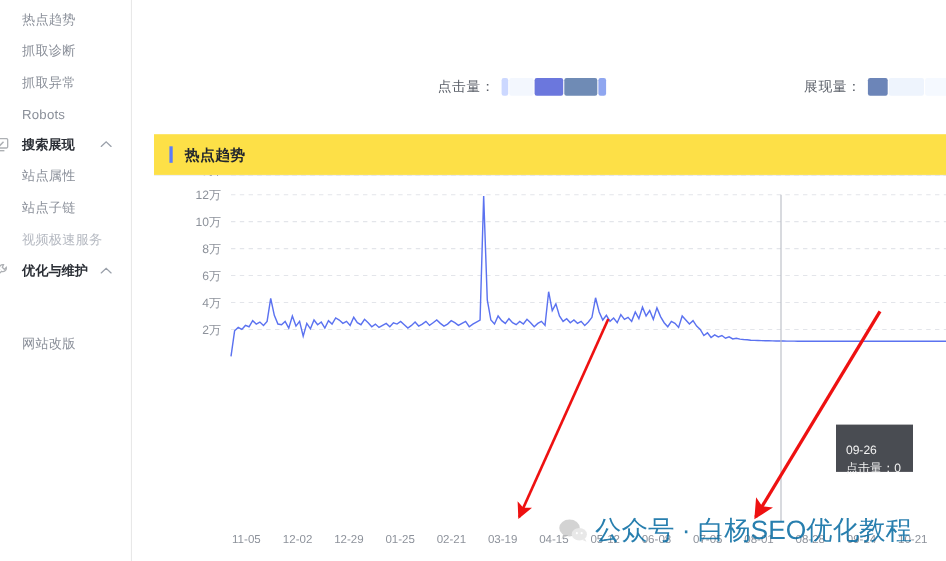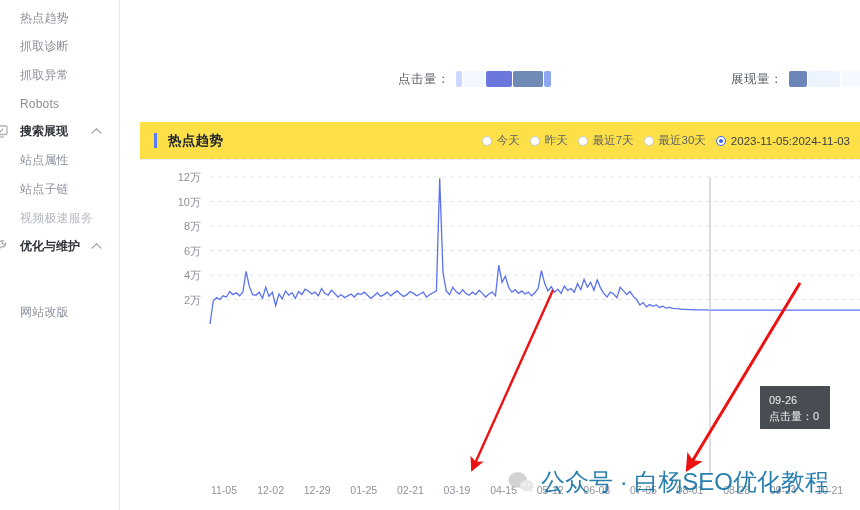--- a/index.html
+++ b/index.html
@@ -91,21 +91,21 @@
   .radio-opt.on .radio-txt{color:#3d3f45;}
 
   
   #plot{position:absolute;left:5px;top:37px;width:720px;height:351px;text-align:center;}
   #plot svg{display:block;}
 
   
   #tooltip{
     position:absolute;left:760px;top:386px;width:70px;height:43px;
     background:#3c3f45;opacity:.93;
-    padding:6px 9px;box-sizing:border-box;
+    padding:16px 9px;box-sizing:border-box;
     font-size:11px;color:#f2f2f2;line-height:16px;
   }
   #tooltip div{white-space:nowrap;}
 
   
   #watermark{
     position:absolute;left:508px;top:466px;
     display:flex;align-items:center;gap:7px;
     font-size:24px;color:#0369a1;opacity:.85;
     white-space:nowrap;pointer-events:none;
@@ -188,42 +188,20 @@
         <span class="blk" style="width: 32px; background: rgb(238, 244, 253);"></span>
         <span class="blk" style="width: 24px; background: rgb(245, 249, 255);"></span>
       </span>
     </div>
   </div>
 
 <div id="card">
   <div id="card-header">
     <div id="card-accent"></div>
     <div id="card-title">热点趋势</div>
-    <div id="radio-row">
-        <div class="radio-opt">
-          <span class="radio-dot"></span>
-          <span class="radio-txt">今天</span>
-        </div>
-        <div class="radio-opt">
-          <span class="radio-dot"></span>
-          <span class="radio-txt">昨天</span>
-        </div>
-        <div class="radio-opt">
-          <span class="radio-dot"></span>
-          <span class="radio-txt">最近7天</span>
-        </div>
-        <div class="radio-opt">
-          <span class="radio-dot"></span>
-          <span class="radio-txt">最近30天</span>
-        </div>
-        <div class="radio-opt on">
-          <span class="radio-dot"></span>
-          <span class="radio-txt">2023-11-05:2024-11-03</span>
-        </div>
-      </div>
   </div>
   <div id="plot">
       <svg width="720" height="351">
         <line x1="65" y1="18" x2="718" y2="18" stroke="#e3e5ea" stroke-width="1" stroke-dasharray="4 4"></line>
         <text x="56" y="22" text-anchor="end" font-size="11" fill="#8d929b" font-family="&quot;Liberation Sans&quot;,sans-serif">12万</text>
         <line x1="65" y1="42.5" x2="718" y2="42.5" stroke="#e3e5ea" stroke-width="1" stroke-dasharray="4 4"></line>
         <text x="56" y="46.5" text-anchor="end" font-size="11" fill="#8d929b" font-family="&quot;Liberation Sans&quot;,sans-serif">10万</text>
         <line x1="65" y1="67" x2="718" y2="67" stroke="#e3e5ea" stroke-width="1" stroke-dasharray="4 4"></line>
         <text x="56" y="71" text-anchor="end" font-size="11" fill="#8d929b" font-family="&quot;Liberation Sans&quot;,sans-serif">8万</text>
         <line x1="65" y1="91.5" x2="718" y2="91.5" stroke="#e3e5ea" stroke-width="1" stroke-dasharray="4 4"></line>

